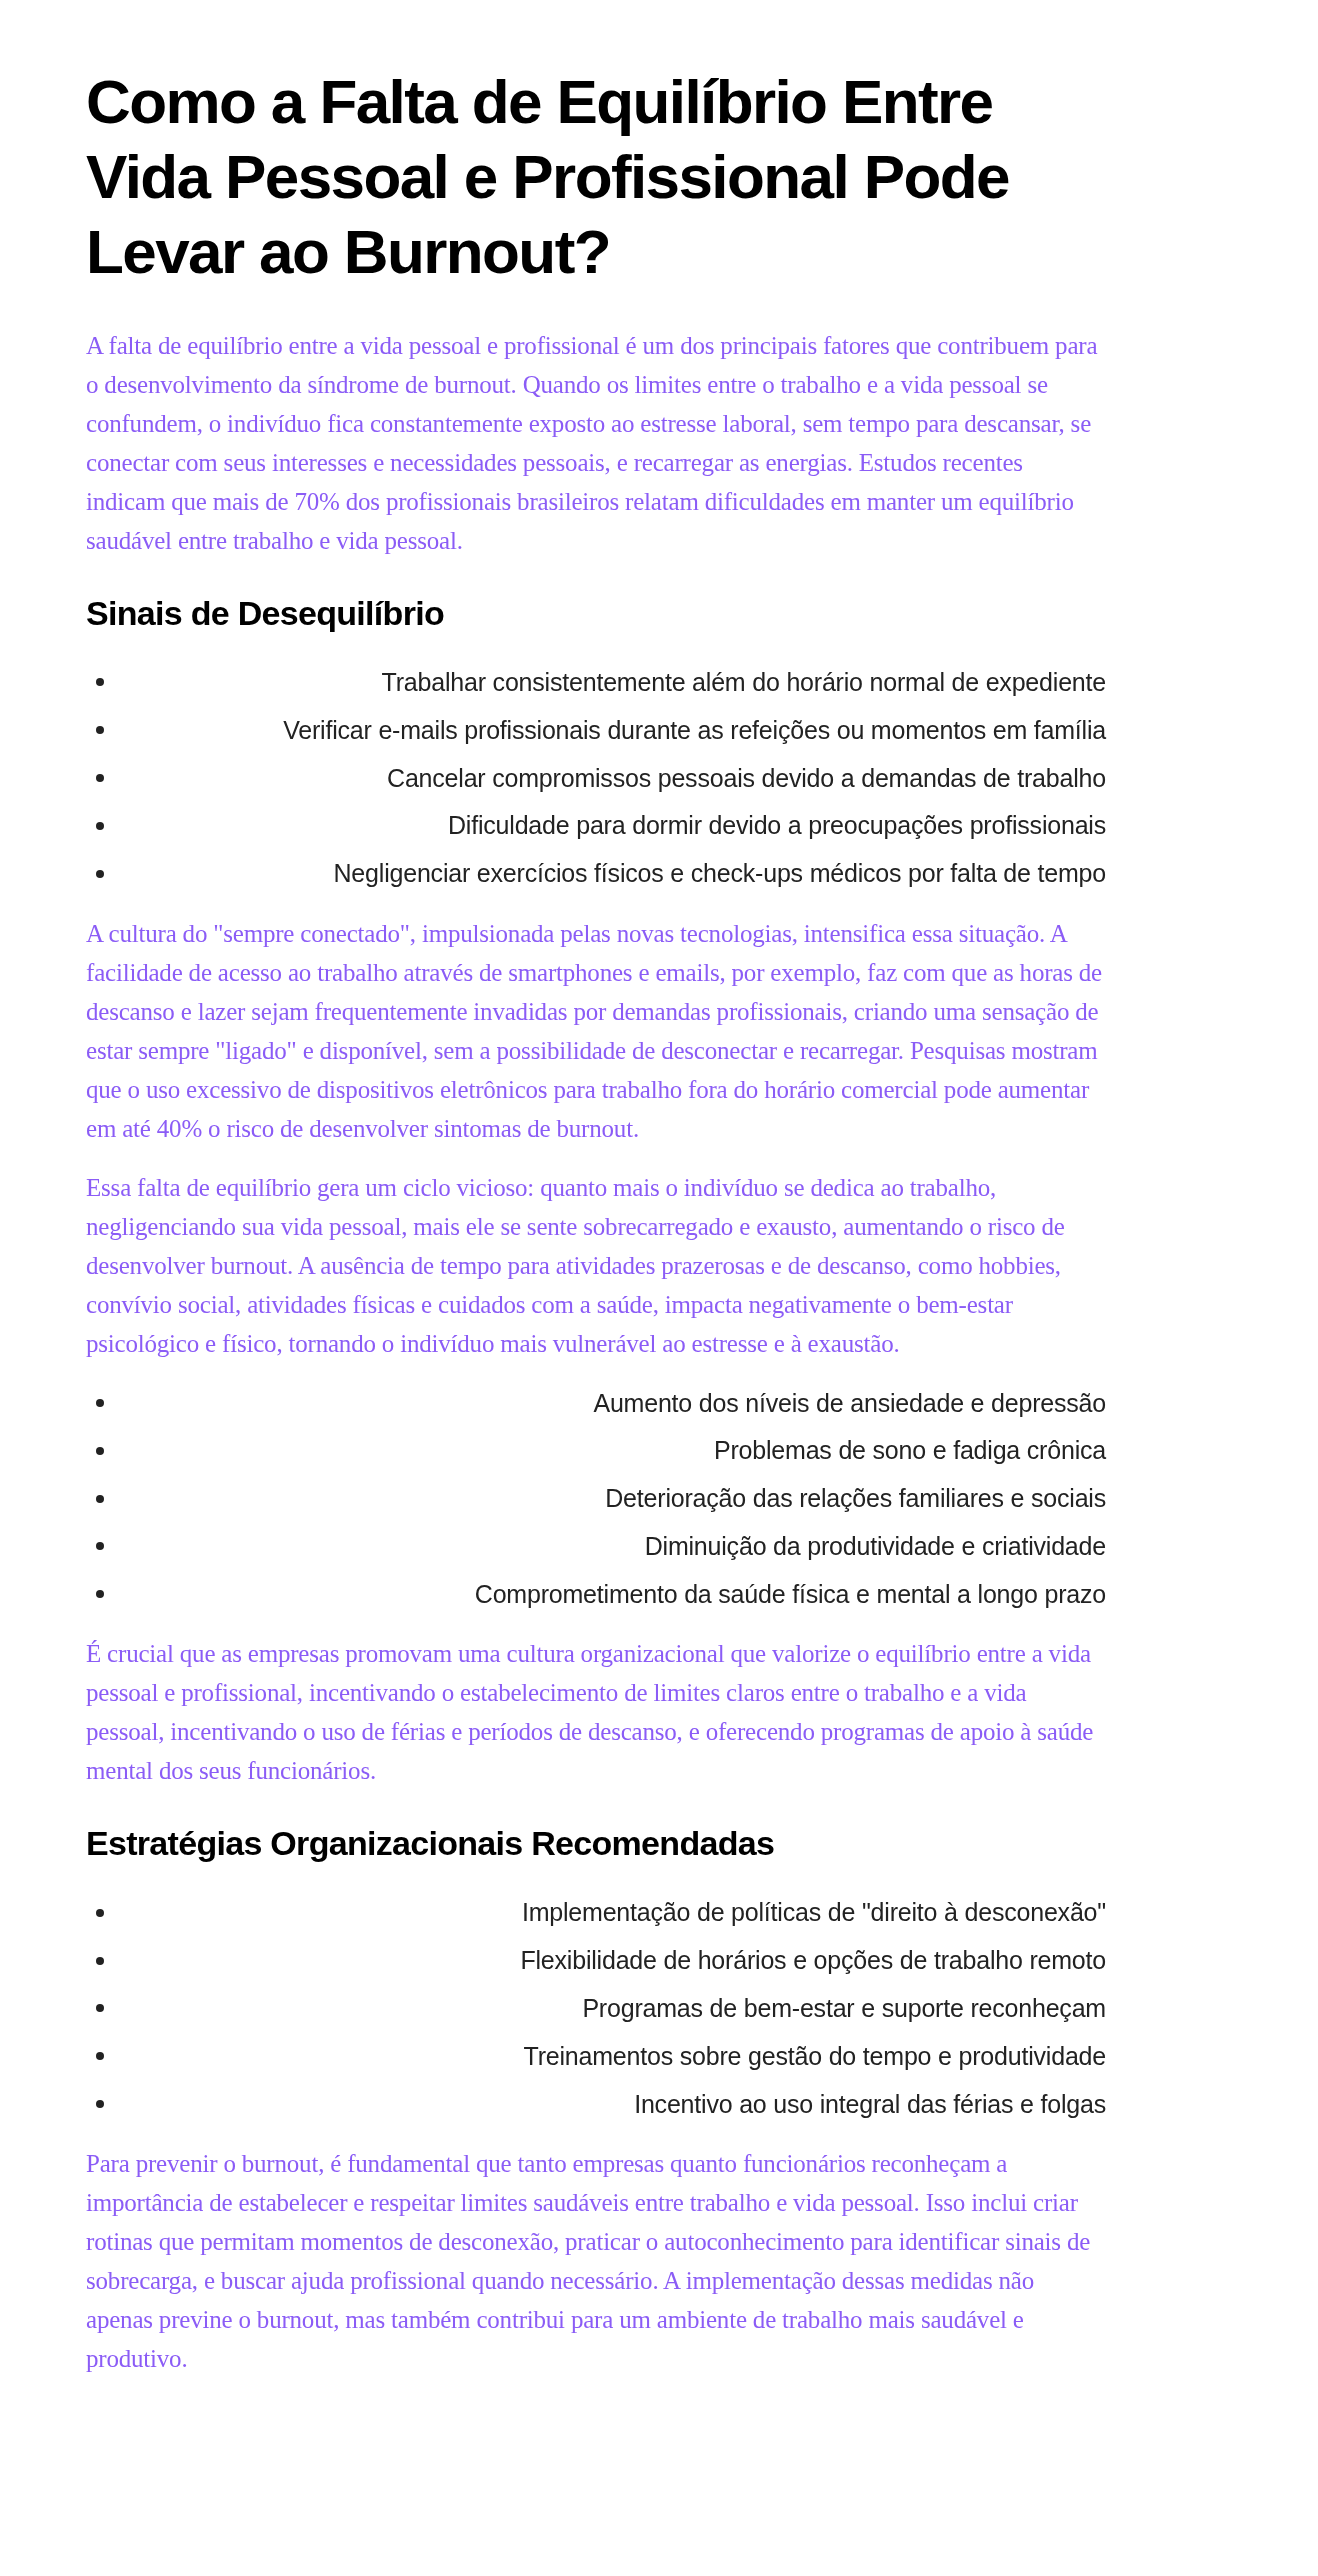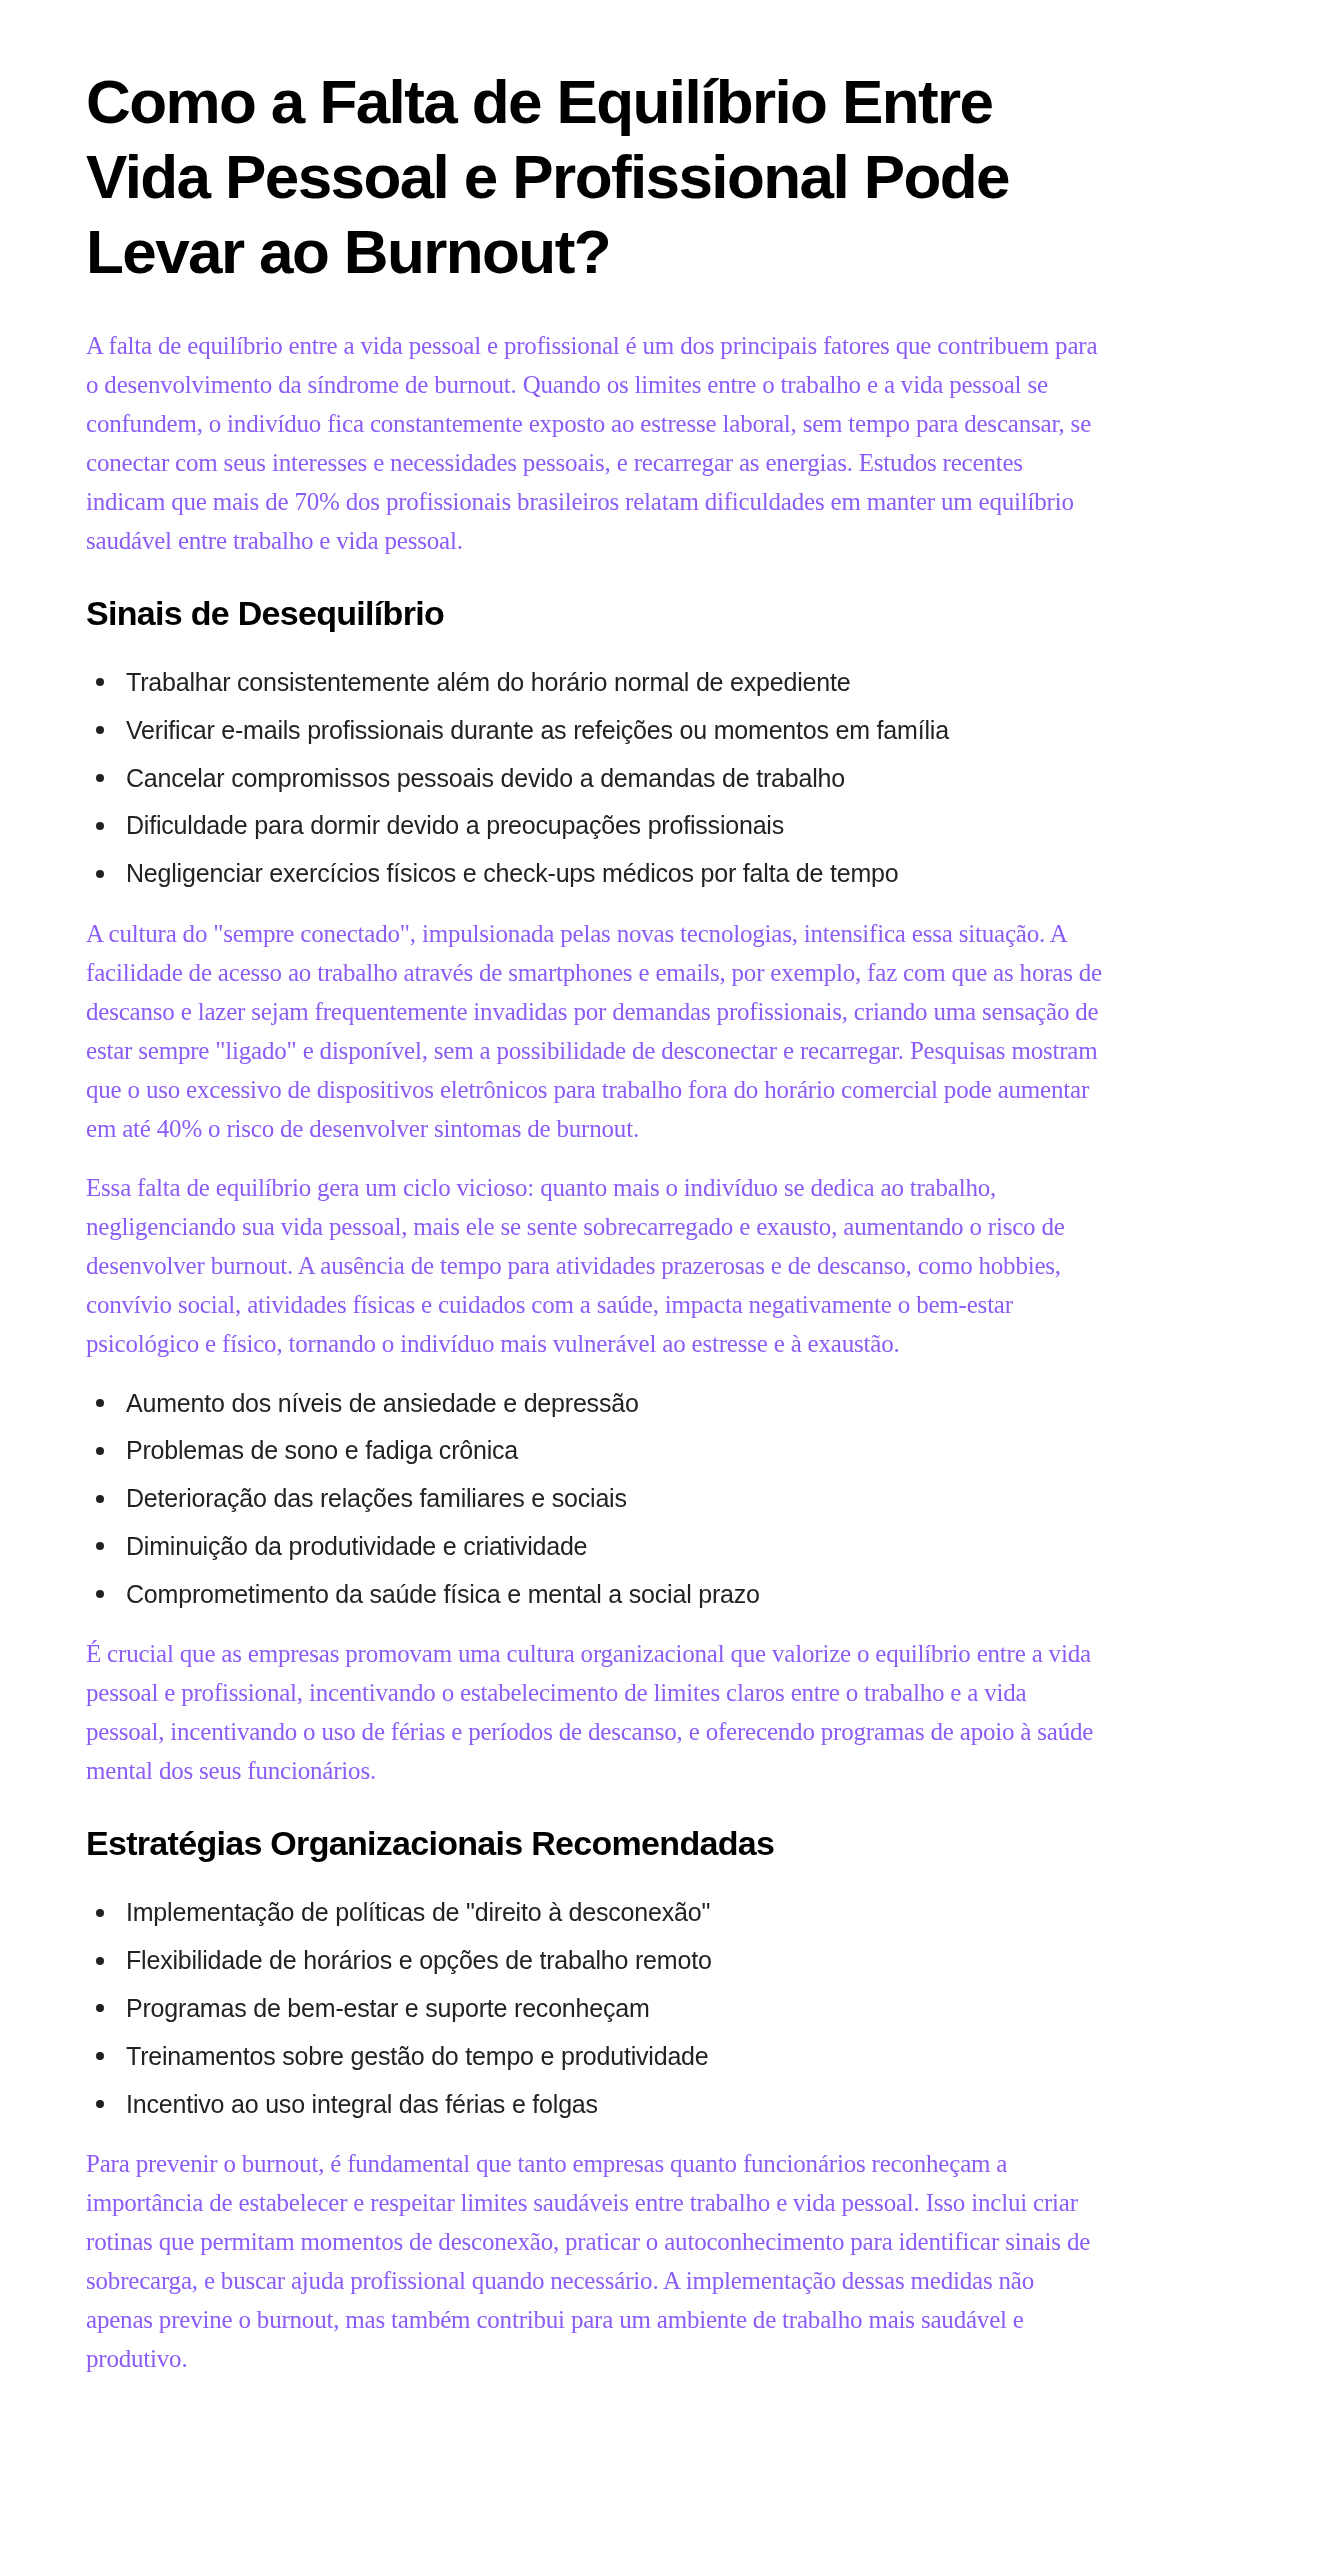--- a/index.html
+++ b/index.html
@@ -41,20 +41,21 @@
     font-size: 34px;
     line-height: 38px;
     letter-spacing: -0.7px;
     color: #000000;
     margin: 34px 0 31px 0;
   }
   ul.bullets {
     list-style: none;
     margin: 0 0 20.5px 0;
     padding: 0;
+    text-align: right;
   }
   ul.bullets li {
     position: relative;
     font-size: 25px;
     line-height: 39px;
     margin: 0 0 8.8px 0;
     padding-left: 40px;
     color: #222222;
     letter-spacing: -0.2px;
   }
@@ -87,21 +88,21 @@
     <p class="para">A cultura do "sempre conectado", impulsionada pelas novas tecnologias, intensifica essa situação. A facilidade de acesso ao trabalho através de smartphones e emails, por exemplo, faz com que as horas de descanso e lazer sejam frequentemente invadidas por demandas profissionais, criando uma sensação de estar sempre "ligado" e disponível, sem a possibilidade de desconectar e recarregar. Pesquisas mostram que o uso excessivo de dispositivos eletrônicos para trabalho fora do horário comercial pode aumentar em até 40% o risco de desenvolver sintomas de burnout.</p>
     <p class="para">Essa falta de equilíbrio gera um ciclo vicioso: quanto mais o indivíduo se dedica ao trabalho, negligenciando sua vida pessoal, mais ele se sente sobrecarregado e exausto, aumentando o risco de desenvolver burnout. A ausência de tempo para atividades prazerosas e de descanso, como hobbies, convívio social, atividades físicas e cuidados com a saúde, impacta negativamente o bem-estar psicológico e físico, tornando o indivíduo mais vulnerável ao estresse e à exaustão.</p>
   </section>
 
   <section>
     <ul class="bullets">
       <li><span class="bullet"></span><span>Aumento dos níveis de ansiedade e depressão</span></li>
       <li><span class="bullet"></span><span>Problemas de sono e fadiga crônica</span></li>
       <li><span class="bullet"></span><span>Deterioração das relações familiares e sociais</span></li>
       <li><span class="bullet"></span><span>Diminuição da produtividade e criatividade</span></li>
-      <li><span class="bullet"></span><span>Comprometimento da saúde física e mental a social prazo</span></li>
+      <li><span class="bullet"></span><span>Comprometimento da saúde física e mental a longo prazo</span></li>
     </ul>
     <p class="para">É crucial que as empresas promovam uma cultura organizacional que valorize o equilíbrio entre a vida pessoal e profissional, incentivando o estabelecimento de limites claros entre o trabalho e a vida pessoal, incentivando o uso de férias e períodos de descanso, e oferecendo programas de apoio à saúde mental dos seus funcionários.</p>
   </section>
 
   <section>
     <h2 class="section-heading">Estratégias Organizacionais Recomendadas</h2>
     <ul class="bullets">
       <li><span class="bullet"></span><span>Implementação de políticas de "direito à desconexão"</span></li>
       <li><span class="bullet"></span><span>Flexibilidade de horários e opções de trabalho remoto</span></li>
       <li><span class="bullet"></span><span>Programas de bem-estar e suporte reconheçam</span></li>

